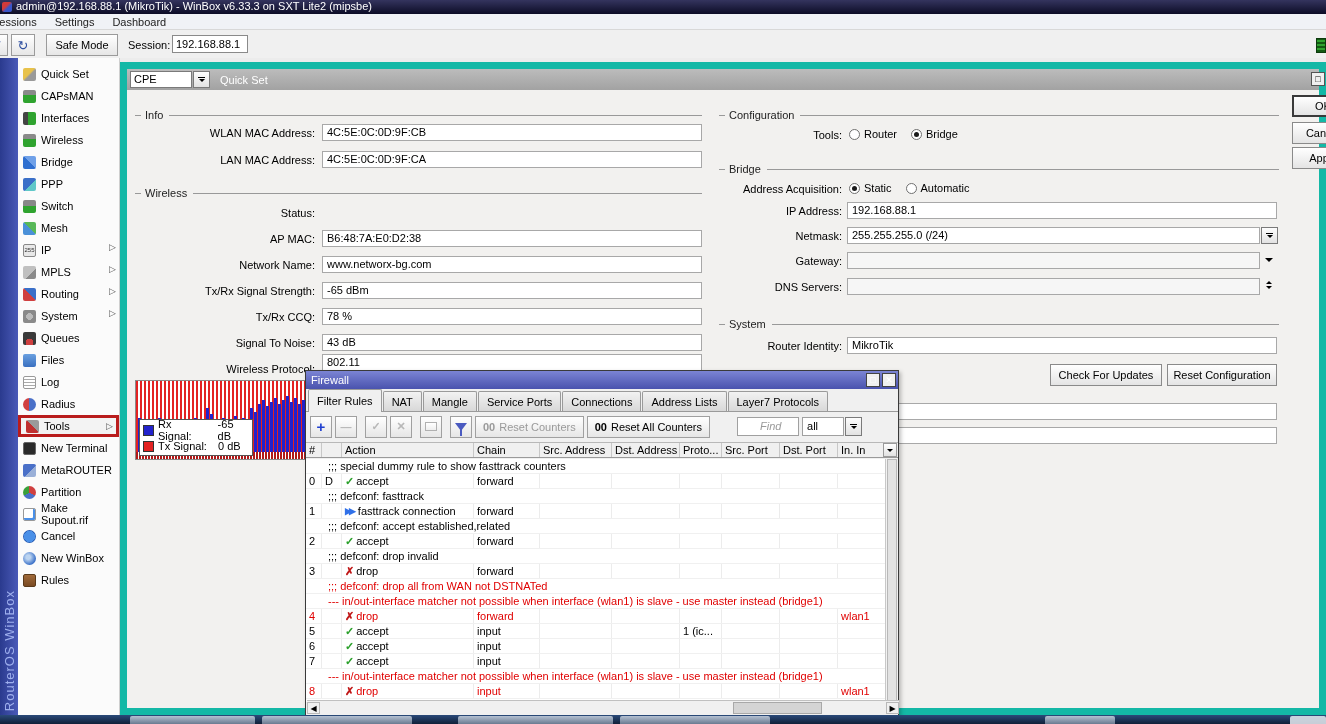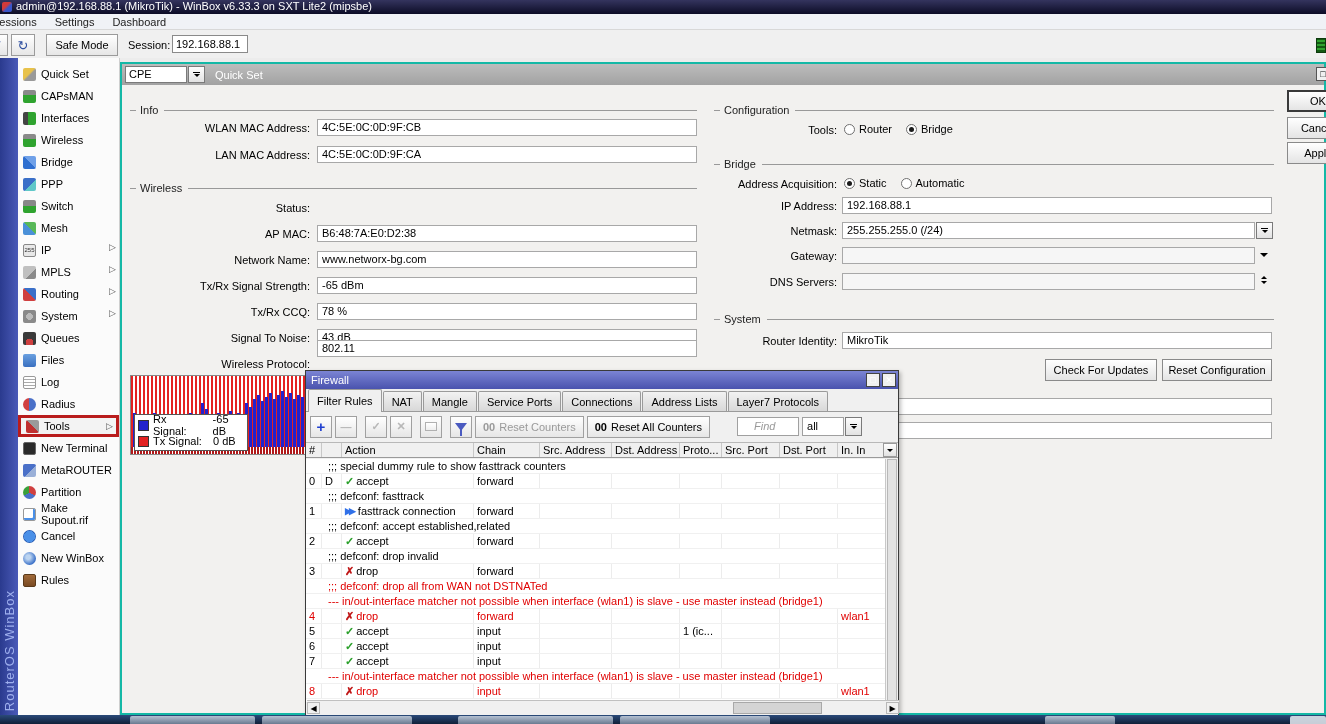--- a/index.html
+++ b/index.html
@@ -59,21 +59,21 @@
   .i-terminal{background:#2a2a2a;border:1px solid #666;}
   .i-meta{background:linear-gradient(135deg,#4a70c8 55%,#9ab0d8 55%);}
   .i-pie{background:conic-gradient(#d04040 0 120deg,#4a70c8 120deg 240deg,#3aa03a 240deg);border-radius:50%;}
   .i-doc{background:#fff;border:1px solid #999;box-shadow:inset -2px -2px 0 #4a90e8;}
   .i-question{background:radial-gradient(circle,#4a90e8 60%,#2a60b8 61%);border-radius:50%;}
   .i-globe{background:radial-gradient(circle at 40% 40%,#bcd4f0 20%,#3a70c8 70%);border-radius:50%;}
   .i-door{background:linear-gradient(#a06a3a,#7a4a22);border:1px solid #5a3a1a;}
 
   
   .quickset { position:absolute; left:120px; top:62px; width:1206px; height:653px; background:#f2f1ef;
-    border:2px solid #14b8a6; }
+    border:7px solid #14b8a6; }
   .qs-titlebar { position:absolute; left:0; top:0; width:100%; height:21px;
     background:linear-gradient(#bcbcbc,#a2a2a2); display:flex; align-items:center; }
   .preset-box { margin-left:3px; width:62px; height:17px; background:#fff; border:1px solid #7a7a7a;
     padding:1px 3px; }
   .dropbar-btn { width:17px; height:17px; background:linear-gradient(#fdfdfd,#e2e2e2); border:1px solid #7a7a7a;
     margin-left:1px; display:flex; flex-direction:column; align-items:center; justify-content:center; gap:1px; }
   .bar5 { width:7px; height:1px; background:#000; }
   .tri-d { width:0; height:0; border-left:4px solid transparent; border-right:4px solid transparent; border-top:4px solid #000; }
   .tri-d.sm { border-left-width:3px; border-right-width:3px; border-top-width:3px; }
   .tri-u.sm { width:0;height:0;border-left:3px solid transparent;border-right:3px solid transparent;border-bottom:3px solid #000; }
@@ -135,21 +135,21 @@
   .fbtn.gap { margin-left:5px; }
   .commenticon { width:12px; height:9px; border:1px solid #b0b0b0; background:linear-gradient(#fff,#eee); }
   .funnel { width:0; height:0; border-left:6px solid transparent; border-right:6px solid transparent;
     border-top:8px solid #4a5ac0; position:relative; }
   .funnel::after { content:""; position:absolute; left:-1px; top:-2px; width:2px; height:7px; background:#4a5ac0; }
   .rcbtn { height:22px; padding:0 7px; display:flex; align-items:center; gap:4px;
     background:linear-gradient(#ffffff,#e6e6e6); border:1px solid #a0a0a0; }
   .rcbtn.dis { color:#9a9a9a; }
   .rcbtn .oo { font-weight:bold; }
   .findbox { margin-left:24px; width:62px; height:19px; background:#fff; border:1px solid #a0a0a0;
-    color:#999; font-style:italic; padding:2px 16px; }
+    color:#999; font-style:italic; padding:2px 22px; }
   .allsel { display:flex; }
   .allbox { width:42px; height:19px; background:#fff; border:1px solid #a0a0a0; padding:2px 4px; }
   .fw-header { position:absolute; left:0; top:71px; width:100%; height:16px; background:#f0f0f0;
     border-top:1px solid #b8b8b8; border-bottom:1px solid #9a9a9a; display:flex; }
   .hcell { border-right:1px solid #c8c8c8; padding:1px 3px; white-space:nowrap; overflow:hidden; }
   .colsort { position:absolute; right:1px; top:72px; width:14px; height:14px; background:linear-gradient(#fff,#e2e2e2);
     border:1px solid #9a9a9a; display:flex; align-items:center; justify-content:center; }
   .fw-rows { position:absolute; left:0; top:88px; width:580px; height:243px; background:#fff; overflow:hidden; }
   .trow { height:15px; display:flex; border-bottom:1px solid #f0f0f0; white-space:nowrap; }
   .trow.red { color:#e00000; }
@@ -336,21 +336,21 @@
   <div class="fval" style="left:195px; top:161px; width:380px;">B6:48:7A:E0:D2:38</div>
   <div class="flabel" style="left:8px; top:189px; width:180px;">Network Name:</div>
   <div class="fval" style="left:195px; top:187px; width:380px;">www.networx-bg.com</div>
   <div class="flabel" style="left:8px; top:215px; width:180px;">Tx/Rx Signal Strength:</div>
   <div class="fval" style="left:195px; top:213px; width:380px;">-65 dBm</div>
   <div class="flabel" style="left:8px; top:241px; width:180px;">Tx/Rx CCQ:</div>
   <div class="fval" style="left:195px; top:239px; width:380px;">78 %</div>
   <div class="flabel" style="left:8px; top:267px; width:180px;">Signal To Noise:</div>
   <div class="fval" style="left:195px; top:265px; width:380px;">43 dB</div>
   <div class="flabel" style="left:8px; top:293px; width:180px;">Wireless Protocol:</div>
-  <div class="fval" style="left:195px; top:276px; width:380px;">802.11</div>
+  <div class="fval" style="left:195px; top:285px; width:380px;">802.11</div>
 
   <div class="graph">
     <div class="redstripes"></div>
     <div id="gbars">
         <div class="gbar" style="left: 2px; height: 34px;"></div>
         <div class="gbar" style="left: 6px; height: 30px;"></div>
         <div class="gbar" style="left: 10px; height: 32px;"></div>
         <div class="gbar" style="left: 14px; height: 28px;"></div>
         <div class="gbar" style="left: 18px; height: 30px;"></div>
         <div class="gbar" style="left: 22px; height: 34px;"></div>

